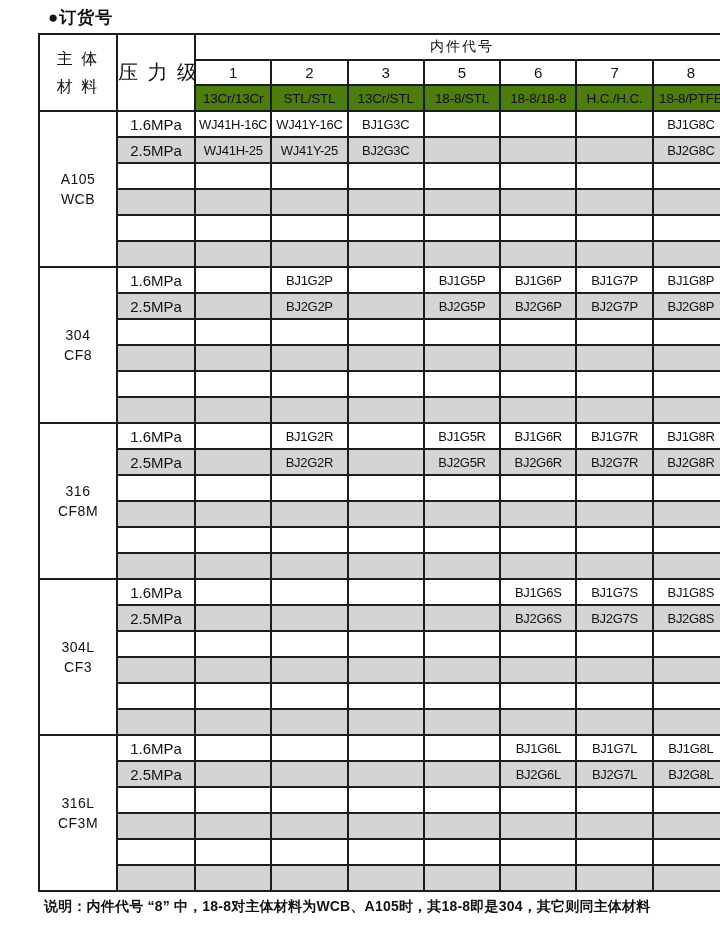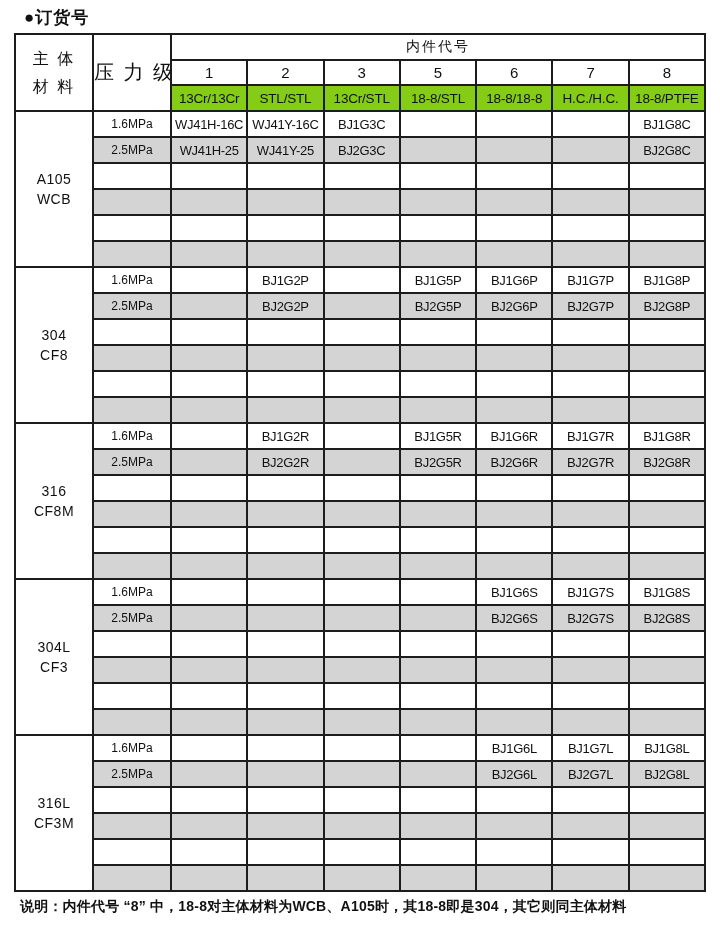--- a/index.html
+++ b/index.html
@@ -3,21 +3,21 @@
 <meta charset="utf-8">
 <style>
   * { box-sizing: border-box; }
   html, body {
     margin: 0; padding: 0;
     width: 720px; height: 930px;
     background: #ffffff;
     color: #111111;
     font-family: "Liberation Sans", sans-serif;
   }
-  .page { width: 720px; height: 930px; overflow: hidden; }
+  .page { width: 720px; height: 930px; overflow: hidden; padding-left: 24px; }
 
   .title {
     padding: 6px 0 4px 24px;
     font-size: 17px;
     font-weight: bold;
     letter-spacing: 1px;
   }
 
   table.order {
     border-collapse: collapse;
@@ -32,42 +32,42 @@
     padding: 0;
     overflow: hidden;
     white-space: nowrap;
     background: #ffffff;
     font-weight: normal;
   }
 
   
   tr.head-row-1 th { height: 26px; }
   tr.head-row-2 th { height: 25px; font-size: 15px; }
-  tr.head-row-3 th { height: 26px; font-size: 13.5px; background: #84cc16; letter-spacing: -0.2px; }
+  tr.head-row-3 th { height: 26px; font-size: 13.5px; background: #4d7c0f; letter-spacing: -0.2px; }
 
   th.material-head {
     font-size: 16px; font-weight: bold;
   }
   th.material-head div { line-height: 28px; letter-spacing: 2px; }
   th.pressure-head {
     font-size: 20px; font-weight: bold; letter-spacing: 2px;
   }
   th.internal-head {
     font-size: 14px; font-weight: bold; letter-spacing: 2px;
   }
 
   
   tbody tr { height: 26px; }
   tbody tr.row-gray td { background: #d4d4d4; }
   td.material-cell {
     background: #ffffff !important;
     font-size: 14px;
   }
   td.material-cell div { line-height: 20px; letter-spacing: 0.5px; }
-  td.pressure-cell { font-size: 12px; }
+  td.pressure-cell { font-size: 15px; }
   td.code-cell { font-size: 13px; letter-spacing: -0.3px; }
 
   .footnote {
     margin: 6px 0 0 20px;
     font-size: 14px;
     font-weight: bold;
     letter-spacing: 0.2px;
     white-space: nowrap;
   }
 </style>

